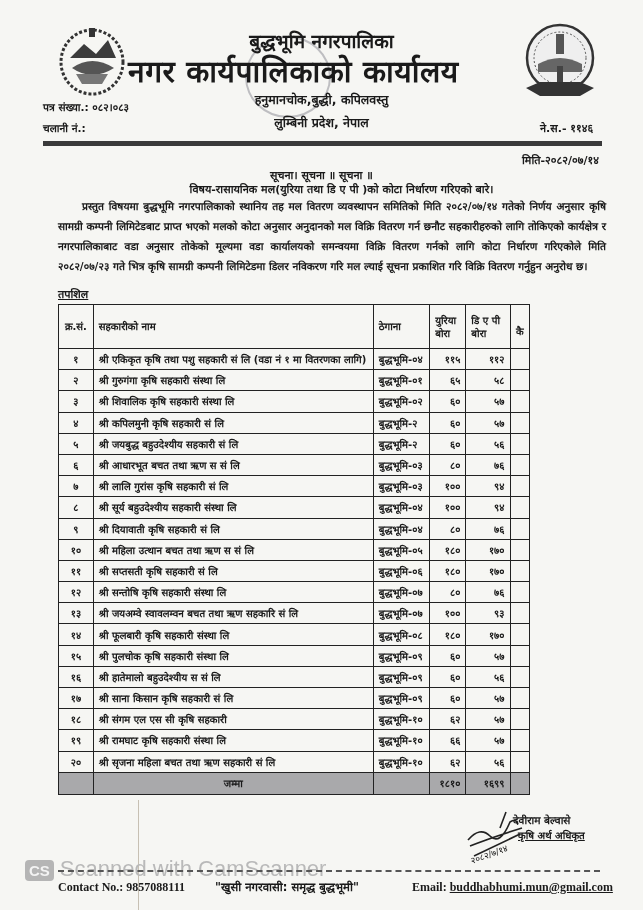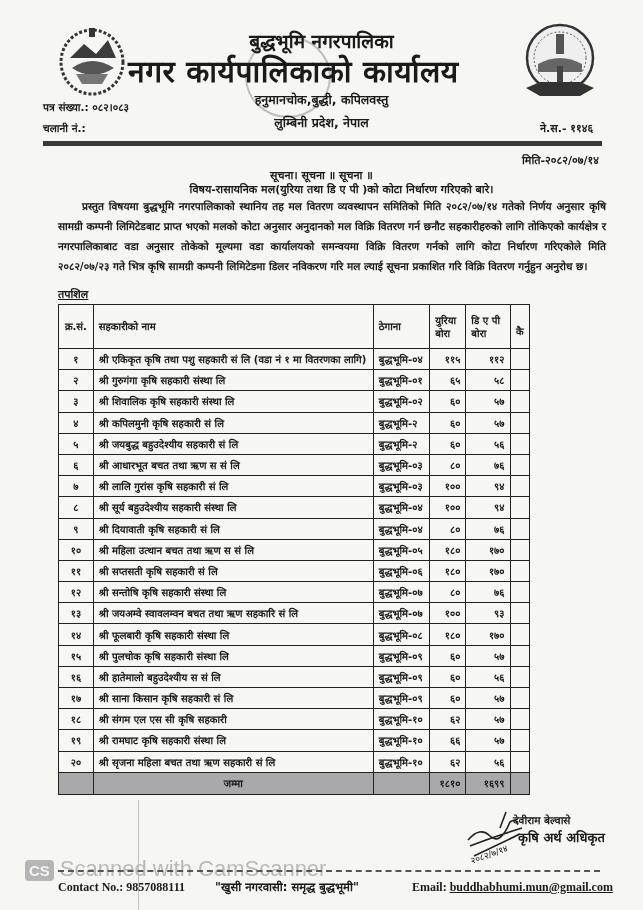--- a/index.html
+++ b/index.html
@@ -46,21 +46,21 @@
   .c-name { width: 276px; }
   .c-addr { width: 53px; }
   .c-urea { width: 45px; text-align: right; }
   .c-dap { width: 54px; text-align: right; }
   .c-rem { width: 12px; }
   tr.total td { background: #a9a9ab; height: 21px; margin-left: 45px; }
   tr.total td.total-label { text-align: center; }
 
   
   .sig-name { position: absolute; left: 513px; top: 813px; font-size: 10.5px; font-weight: bold; }
-  .sig-title { position: absolute; left: 518px; top: 828px; font-size: 13px; font-weight: bold; }
+  .sig-title { position: absolute; left: 518px; top: 828px; font-size: 10px; font-weight: bold; text-decoration: underline; }
   .sig-scribble { position: absolute; left: 460px; top: 808px; width: 80px; height: 60px; }
 
   
   .ftr-rule { position: absolute; left: 58px; top: 870px; width: 542px; border-top: 2px dashed #555; }
   .contact { position: absolute; left: 58px; top: 880px; font-family: "Liberation Serif", serif; font-size: 12px; font-weight: bold; }
   .slogan { position: absolute; left: 215px; top: 879px; font-size: 11.5px; font-weight: bold; }
   .email { position: absolute; left: 412px; top: 880px; font-family: "Liberation Serif", serif; font-size: 12px; font-weight: bold; }
   .email-link { text-decoration: underline; }
 
   .watermark { position: absolute; left: 25px; top: 856px; font-family: "Liberation Sans", sans-serif; font-size: 22px; color: #b9b9b9; white-space: nowrap; }

